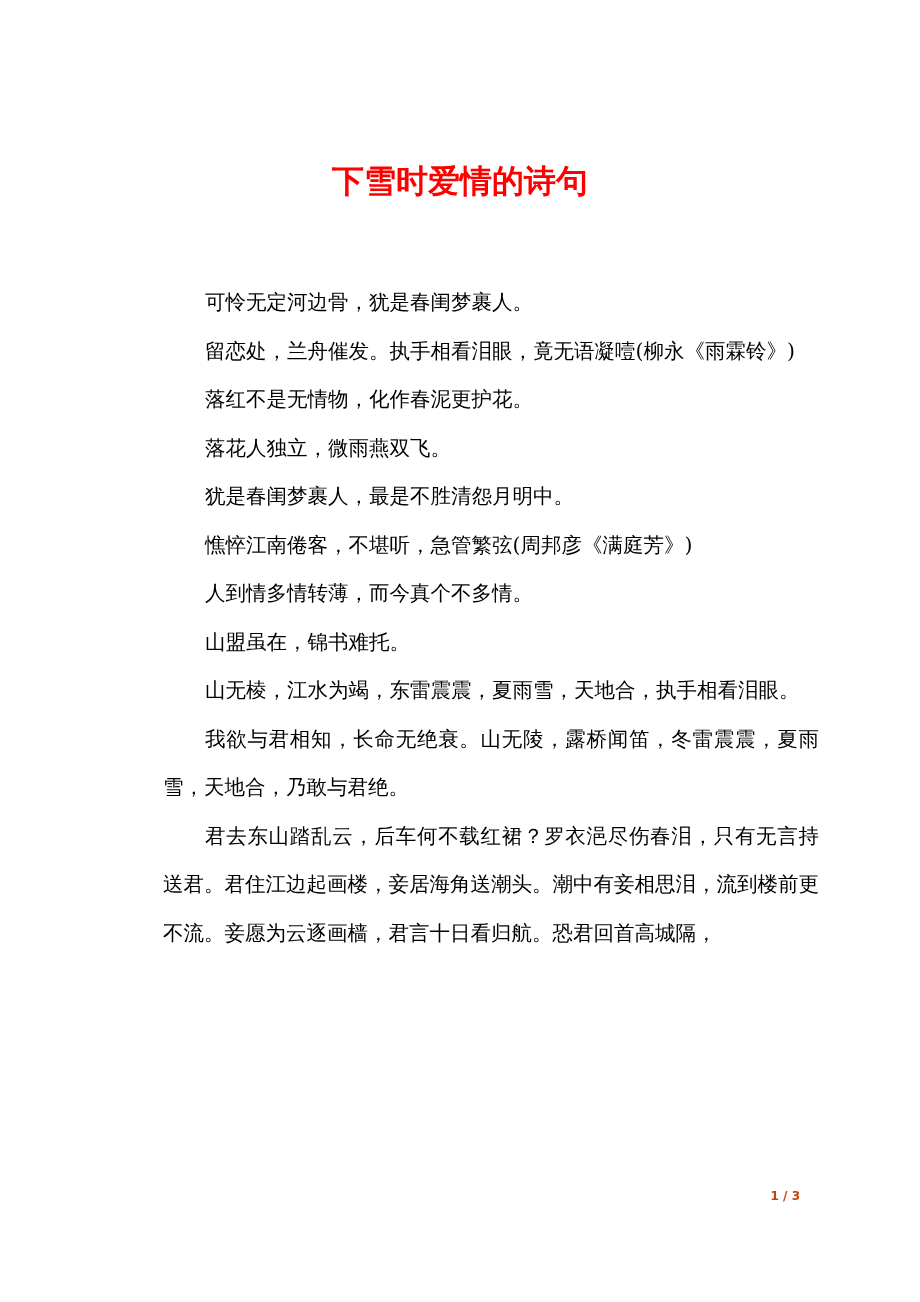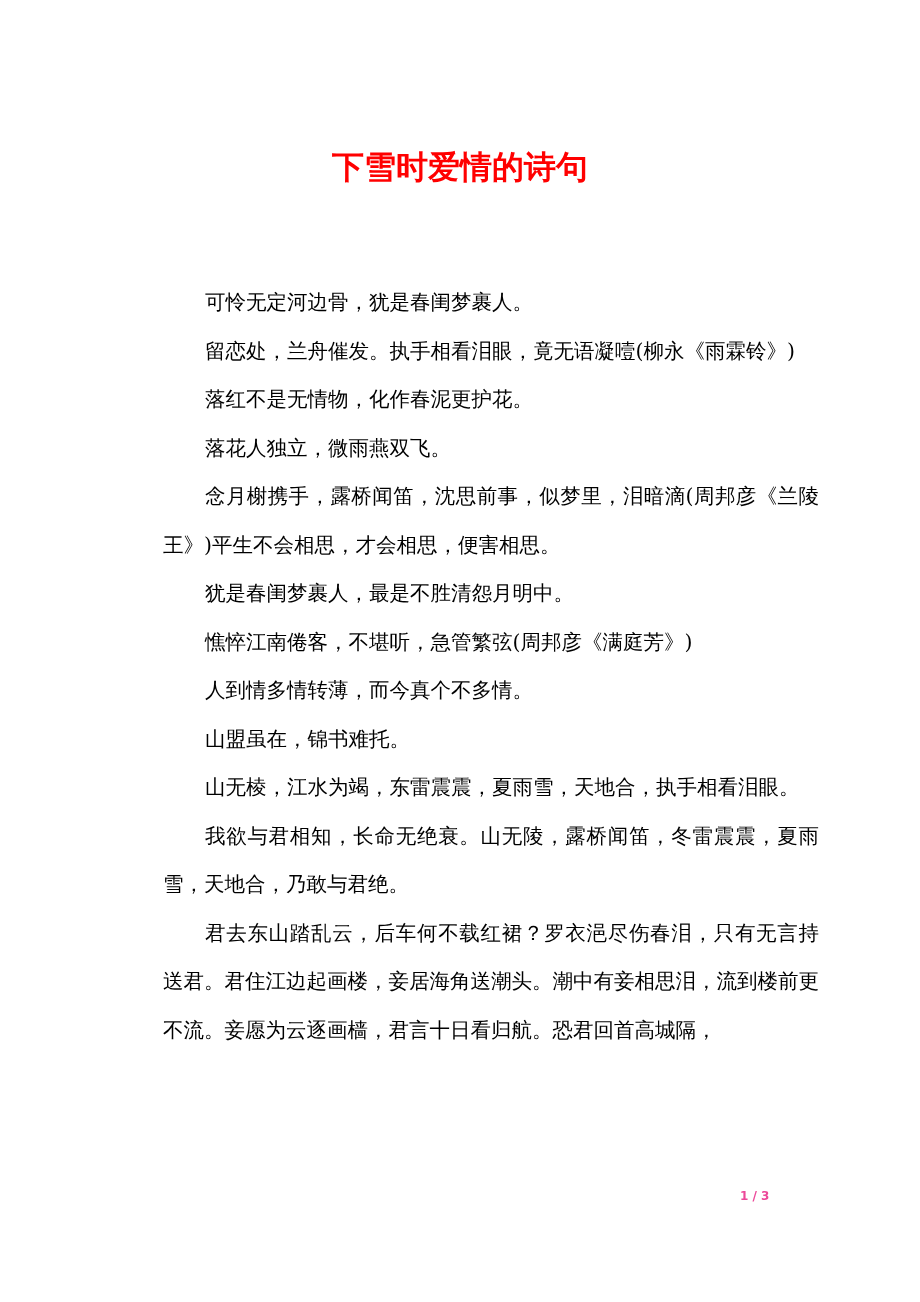--- a/index.html
+++ b/index.html
@@ -17,21 +17,21 @@
     .page {
       position: absolute;
       left: 0;
       top: 0;
       width: 920px;
       height: 1302px;
       background: #ffffff;
     }
     .title {
       position: absolute;
-      top: 145px;
+      top: 159px;
       left: 0;
       width: 920px;
       text-align: center;
       color: #ff0000;
       font-family: "DejaVu Sans", "Liberation Sans", sans-serif;
       font-size: 32px;
       font-weight: bold;
       line-height: 44px;
       letter-spacing: 0px;
     }
@@ -50,39 +50,38 @@
       padding: 0;
       text-indent: 42px;
       text-align: justify;
       word-break: break-all;
     }
     .page-num {
       position: absolute;
       top: 1189px;
       left: 740px;
       width: 60px;
-      text-align: left;
+      text-align: right;
       font-family: "DejaVu Sans", "Liberation Sans", sans-serif;
       font-size: 12px;
       font-weight: bold;
-      color: #ec4899;
+      color: #c2410c;
     }
   </style>
 </head>
 <body>
 
 <div class="page">
   <div class="title" style="color: rgb(255, 0, 0);">下雪时爱情的诗句</div>
 
   <div class="body">
     <p class="para">可怜无定河边骨，犹是春闺梦裹人。</p>
     <p class="para">留恋处，兰舟催发。执手相看泪眼，竟无语凝噎(柳永《雨霖铃》)</p>
     <p class="para">落红不是无情物，化作春泥更护花。</p>
     <p class="para">落花人独立，微雨燕双飞。</p>
-    <p class="para">念月榭携手，露桥闻笛，沈思前事，似梦里，泪暗滴(周邦彦《兰陵王》)平生不会相思，才会相思，便害相思。</p>
     <p class="para">犹是春闺梦裹人，最是不胜清怨月明中。</p>
     <p class="para">憔悴江南倦客，不堪听，急管繁弦(周邦彦《满庭芳》)</p>
     <p class="para">人到情多情转薄，而今真个不多情。</p>
     <p class="para">山盟虽在，锦书难托。</p>
     <p class="para">山无棱，江水为竭，东雷震震，夏雨雪，天地合，执手相看泪眼。</p>
     <p class="para">我欲与君相知，长命无绝衰。山无陵，露桥闻笛，冬雷震震，夏雨雪，天地合，乃敢与君绝。</p>
     <p class="para">君去东山踏乱云，后车何不载红裙？罗衣浥尽伤春泪，只有无言持送君。君住江边起画楼，妾居海角送潮头。潮中有妾相思泪，流到楼前更不流。妾愿为云逐画樯，君言十日看归航。恐君回首高城隔，</p>
   </div>
 
   <div class="page-num">1 / 3</div>

